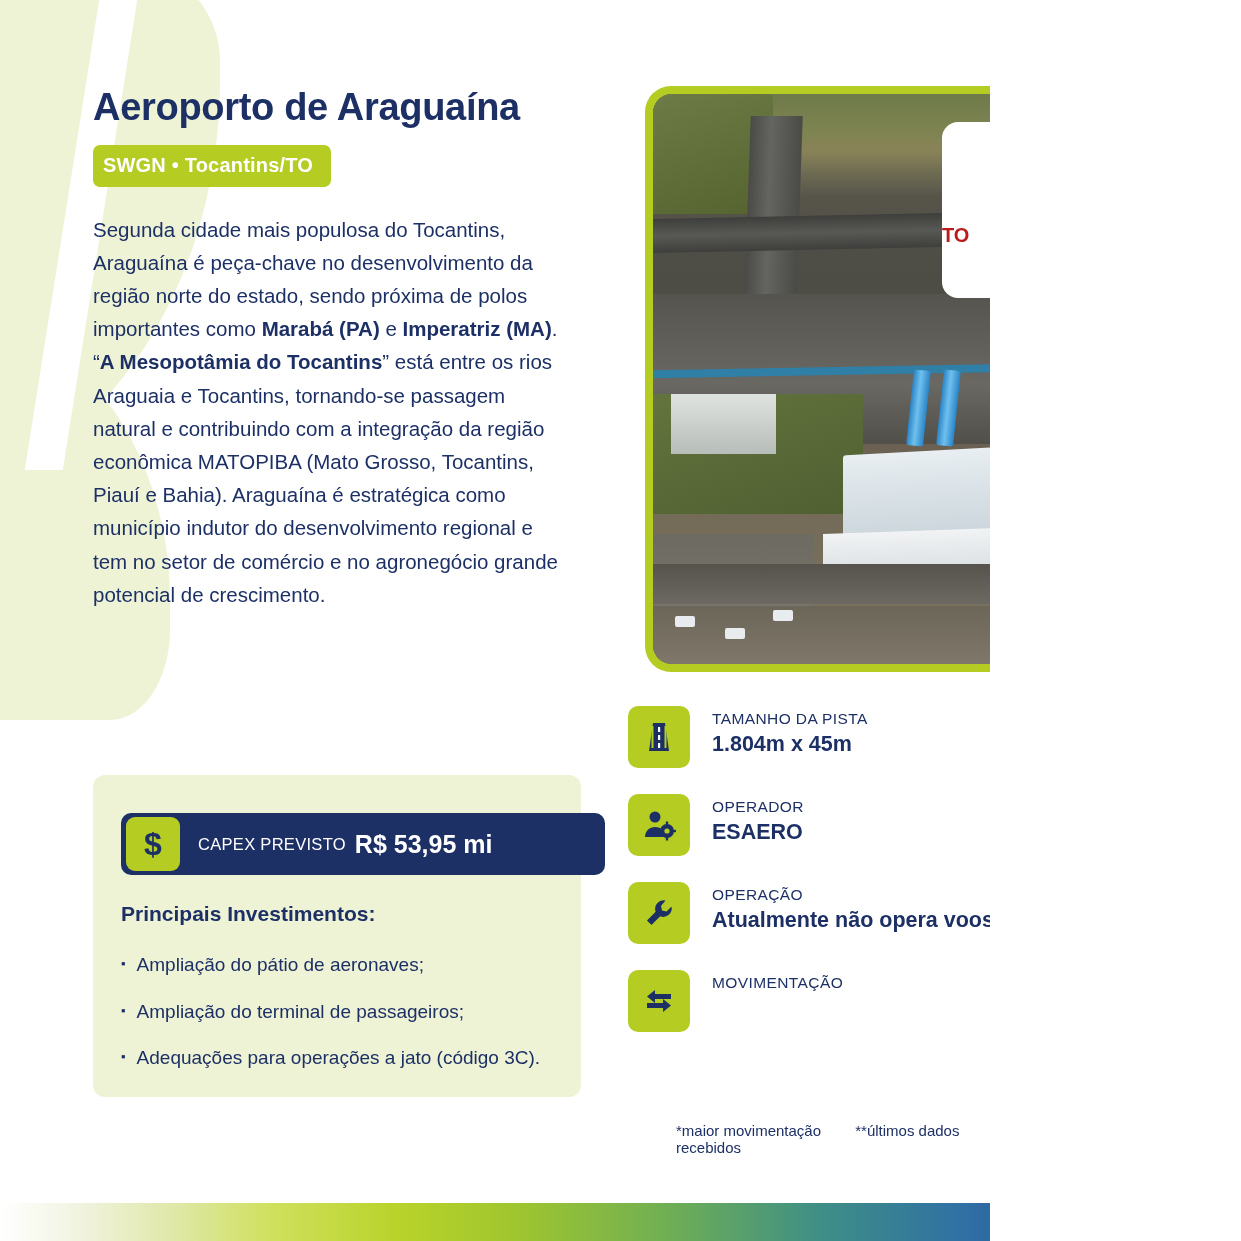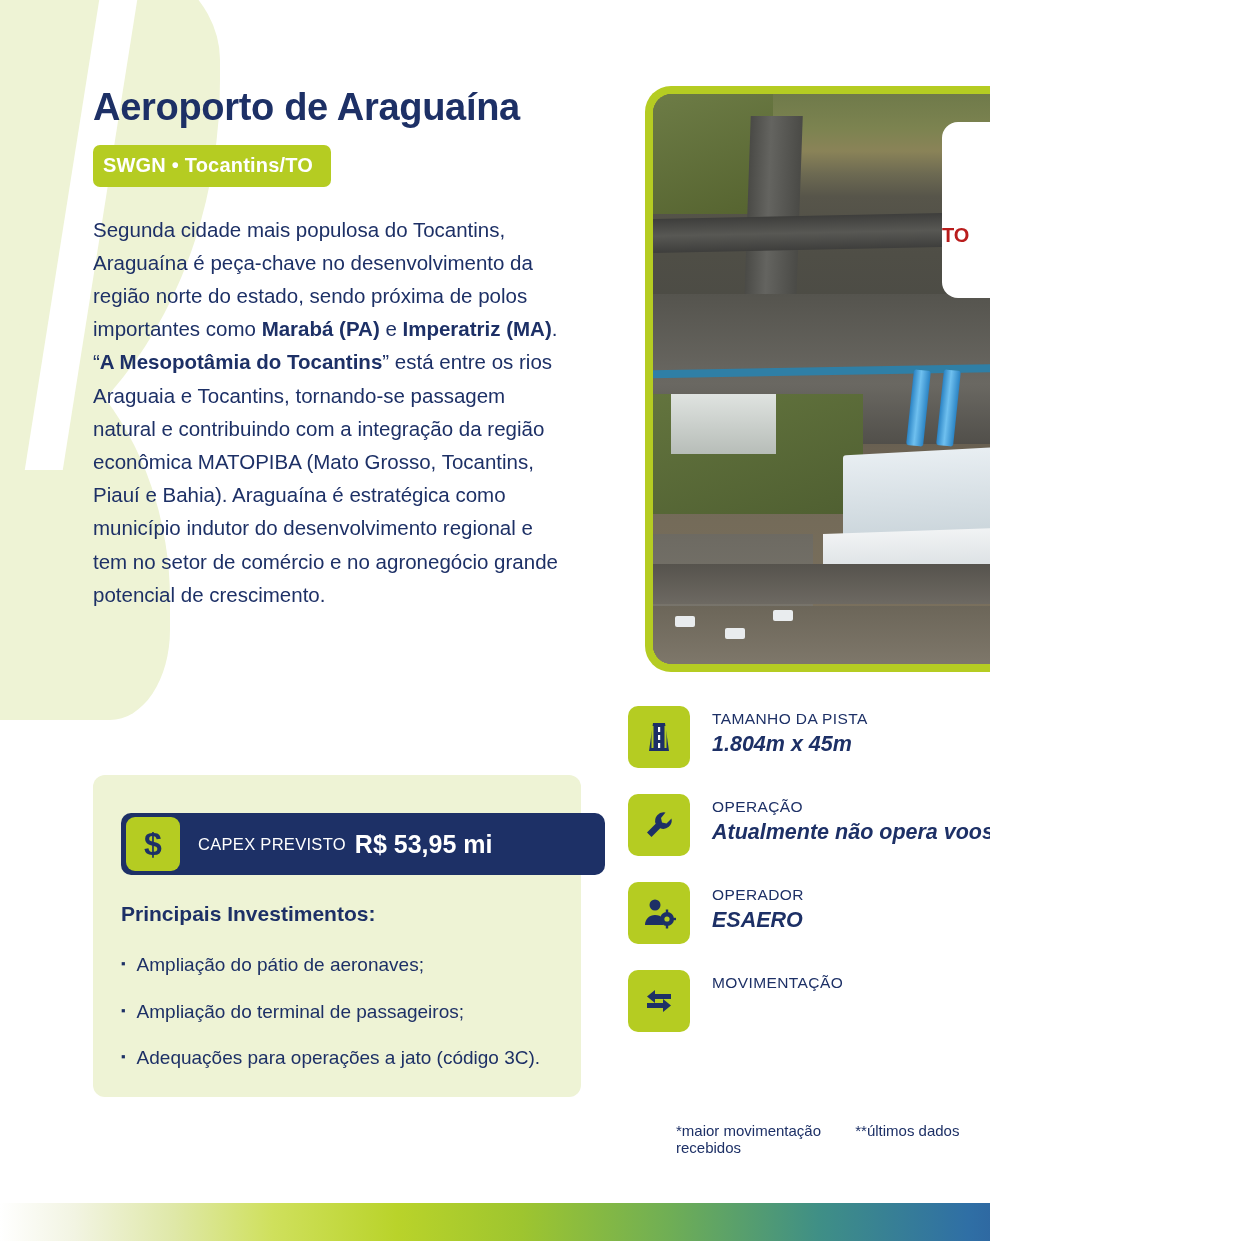--- a/index.html
+++ b/index.html
@@ -319,21 +319,20 @@
     font-size: 15.5px;
     color: #1d3066;
     letter-spacing: 0.4px;
     margin-bottom: 3px;
   }
   .info-value {
     font-size: 21.5px;
     font-weight: bold;
     color: #1d3066;
     line-height: 1.25;
-    font-style: italic;
   }
   .info-value .light { font-weight: normal; }
   .footnotes {
     position: absolute;
     left: 676px; top: 1122px;
     font-size: 15px;
     color: #1d3066;
     z-index: 3;
   }
   .footnotes span { margin-right: 30px; }
@@ -442,51 +441,51 @@
       </div>
       <div class="info-text">
         <div class="info-label">TAMANHO DA PISTA</div>
         <div class="info-value">1.804m x 45m</div>
       </div>
     </div>
 
     <div class="info-row">
       <div class="info-icon">
         <svg width="34" height="34" viewBox="0 0 34 34">
-          <path d="M23.5 4.5 a8.5 8.5 0 0 0-9.8 11.3 L5 24.5 l4.5 4.5 8.7-8.7 a8.5 8.5 0 0 0 11.3-9.8 l-5 5 -4.5-1 -1-4.5 Z" fill="#1d3066"></path>
-        </svg>
-      </div>
-      <div class="info-text">
-        <div class="info-label">OPERAÇÃO</div>
-        <div class="info-value">Atualmente não opera voos regulares</div>
-      </div>
-    </div>
-
-    <div class="info-row">
-      <div class="info-icon">
-        <svg width="34" height="34" viewBox="0 0 34 34">
           <circle cx="13" cy="9" r="5.5" fill="#1d3066"></circle>
           <path d="M3 29 c0-6 4.5-10 10-10 c3.2 0 6 1.2 8 3.3 V29 Z" fill="#1d3066"></path>
           <circle cx="25" cy="23" r="7" fill="#1d3066"></circle>
           <circle cx="25" cy="23" r="2.6" fill="#b5cc22"></circle>
           <rect x="23.8" y="13.5" width="2.4" height="4" fill="#1d3066"></rect>
           <rect x="23.8" y="28.5" width="2.4" height="4" fill="#1d3066"></rect>
           <rect x="15.5" y="21.8" width="4" height="2.4" fill="#1d3066"></rect>
           <rect x="30.5" y="21.8" width="4" height="2.4" fill="#1d3066"></rect>
         </svg>
       </div>
       <div class="info-text">
         <div class="info-label">OPERADOR</div>
         <div class="info-value">ESAERO</div>
       </div>
     </div>
 
     <div class="info-row">
       <div class="info-icon">
         <svg width="34" height="34" viewBox="0 0 34 34">
+          <path d="M23.5 4.5 a8.5 8.5 0 0 0-9.8 11.3 L5 24.5 l4.5 4.5 8.7-8.7 a8.5 8.5 0 0 0 11.3-9.8 l-5 5 -4.5-1 -1-4.5 Z" fill="#1d3066"></path>
+        </svg>
+      </div>
+      <div class="info-text">
+        <div class="info-label">OPERAÇÃO</div>
+        <div class="info-value">Atualmente não opera voos regulares</div>
+      </div>
+    </div>
+
+    <div class="info-row">
+      <div class="info-icon">
+        <svg width="34" height="34" viewBox="0 0 34 34">
           <path d="M13 6 L5 12.5 L13 19 L13 15 L29 15 L29 10 L13 10 Z" fill="#1d3066"></path>
           <path d="M21 15 L29 21.5 L21 28 L21 24 L5 24 L5 19 L21 19 Z" fill="#1d3066"></path>
         </svg>
       </div>
       <div class="info-text">
         <div class="info-label">MOVIMENTAÇÃO</div>
       </div>
     </div>
 
   </div>

